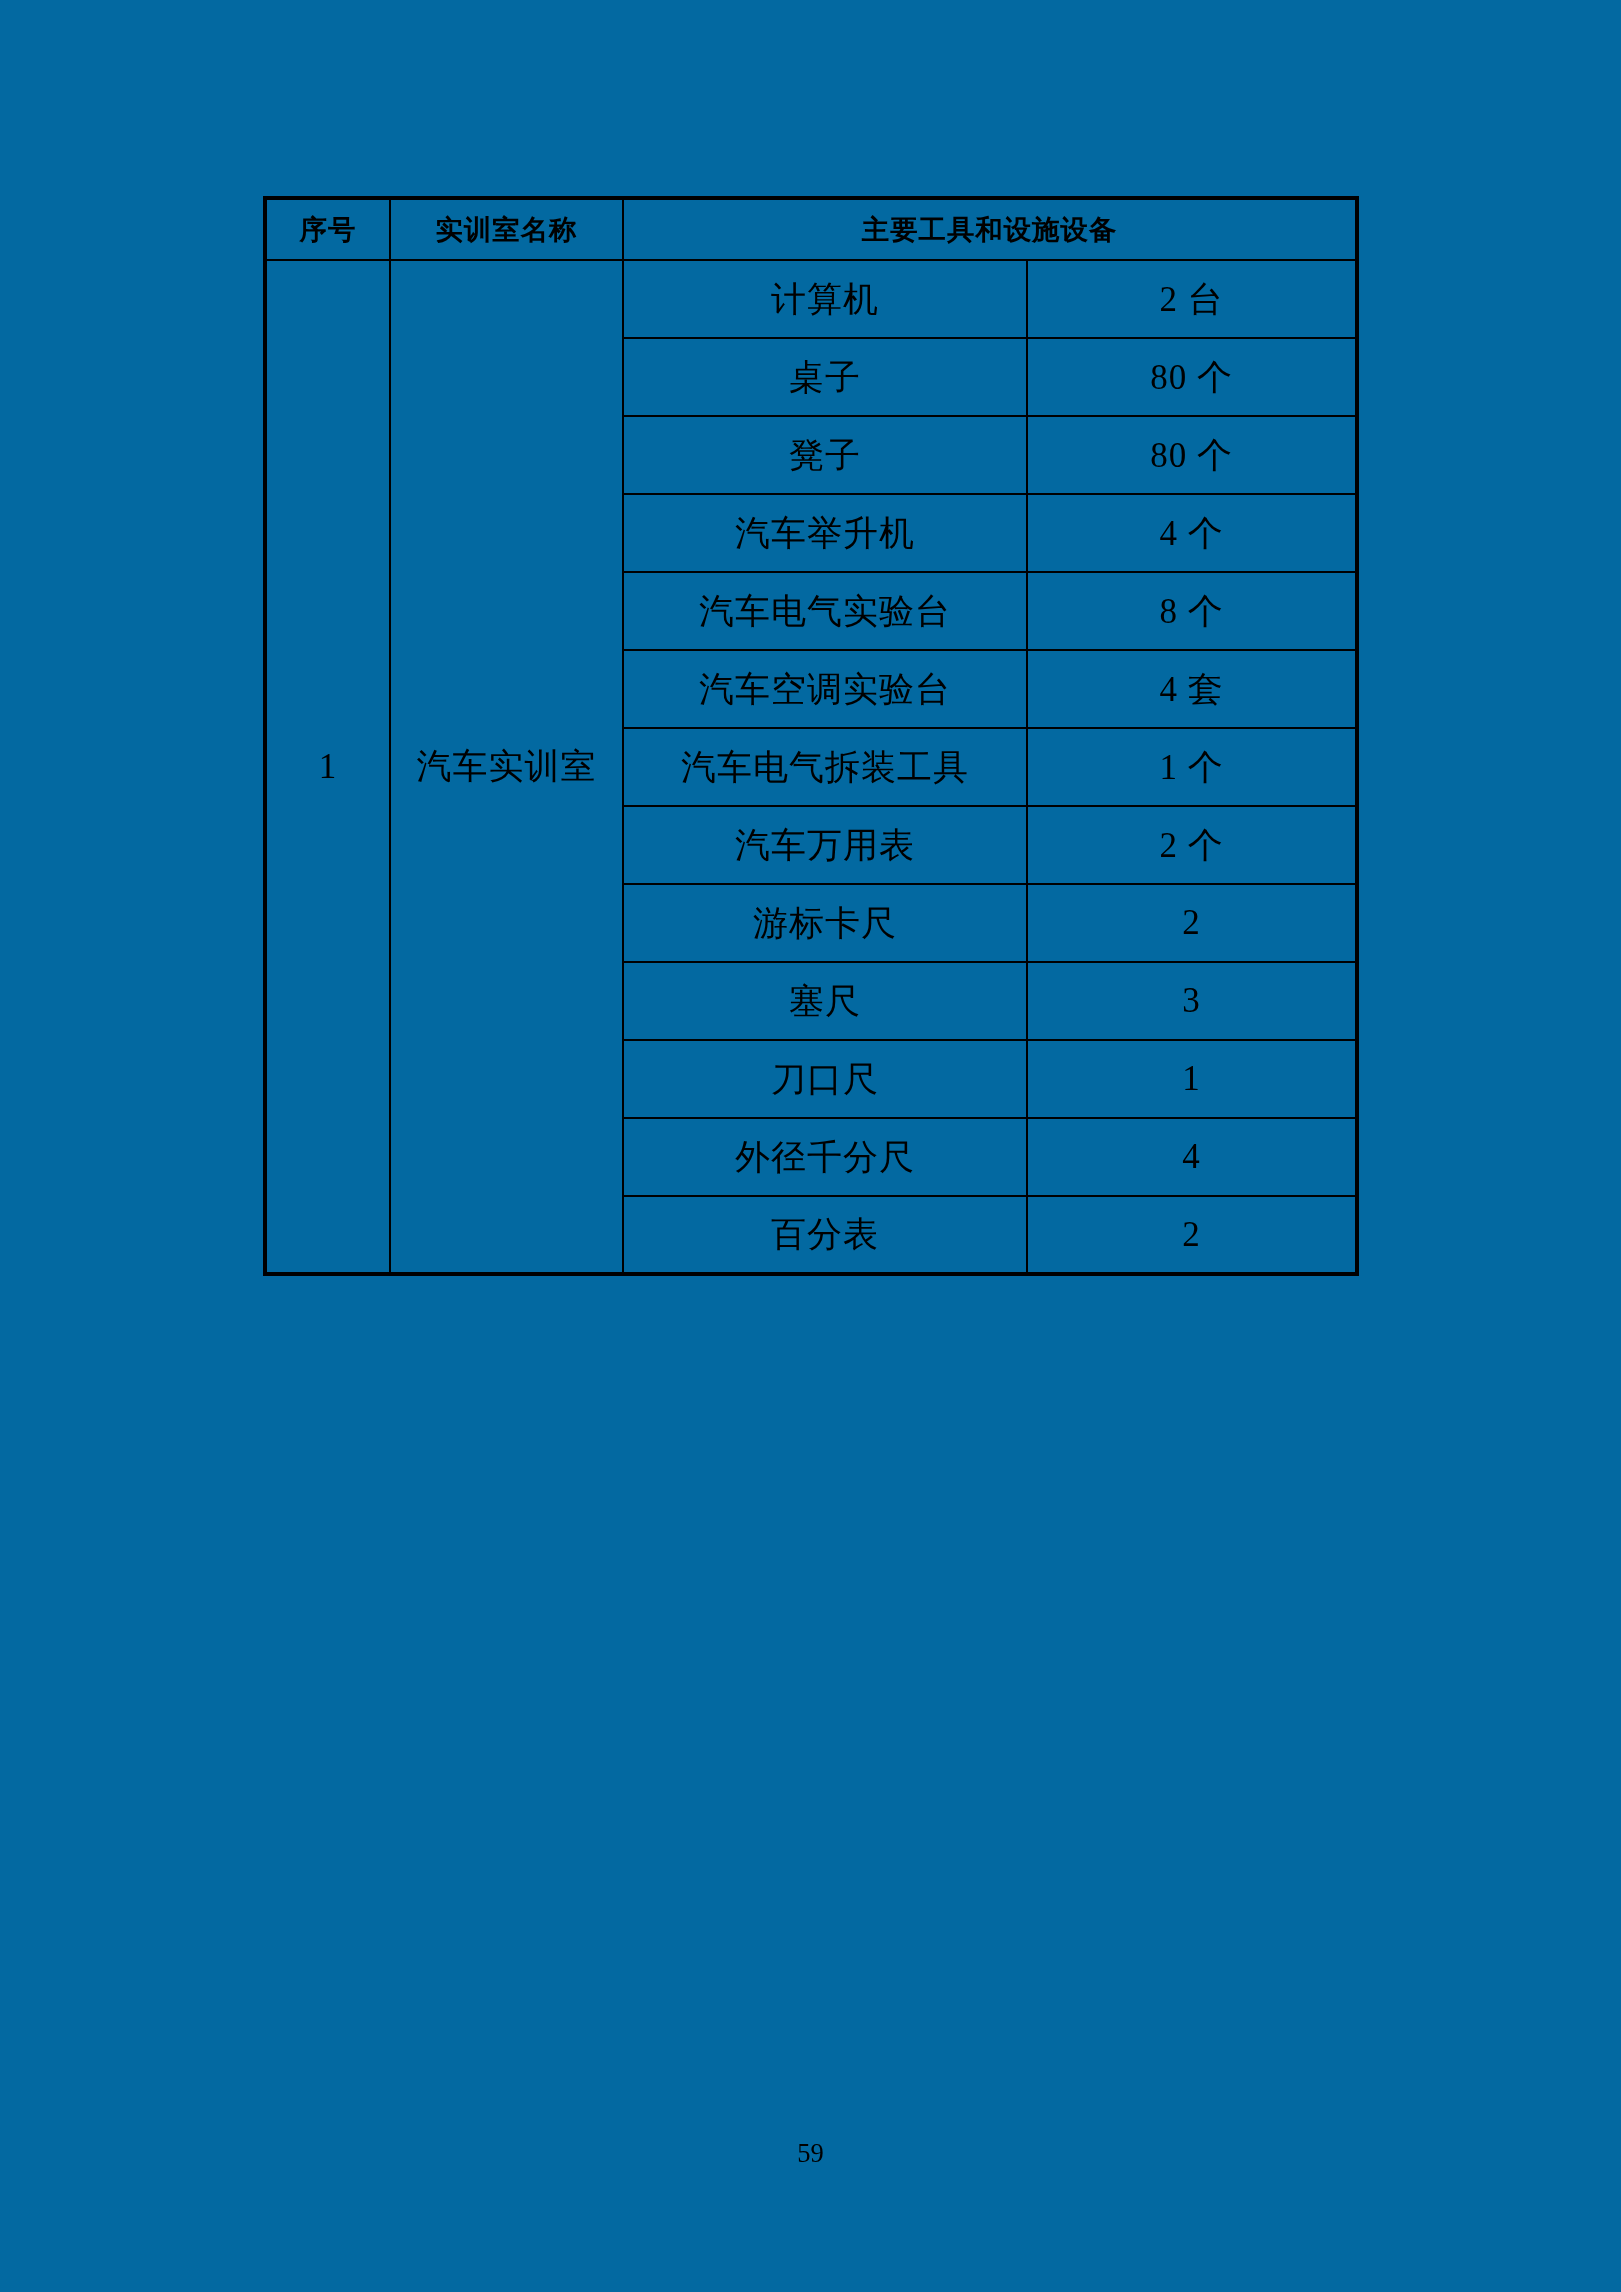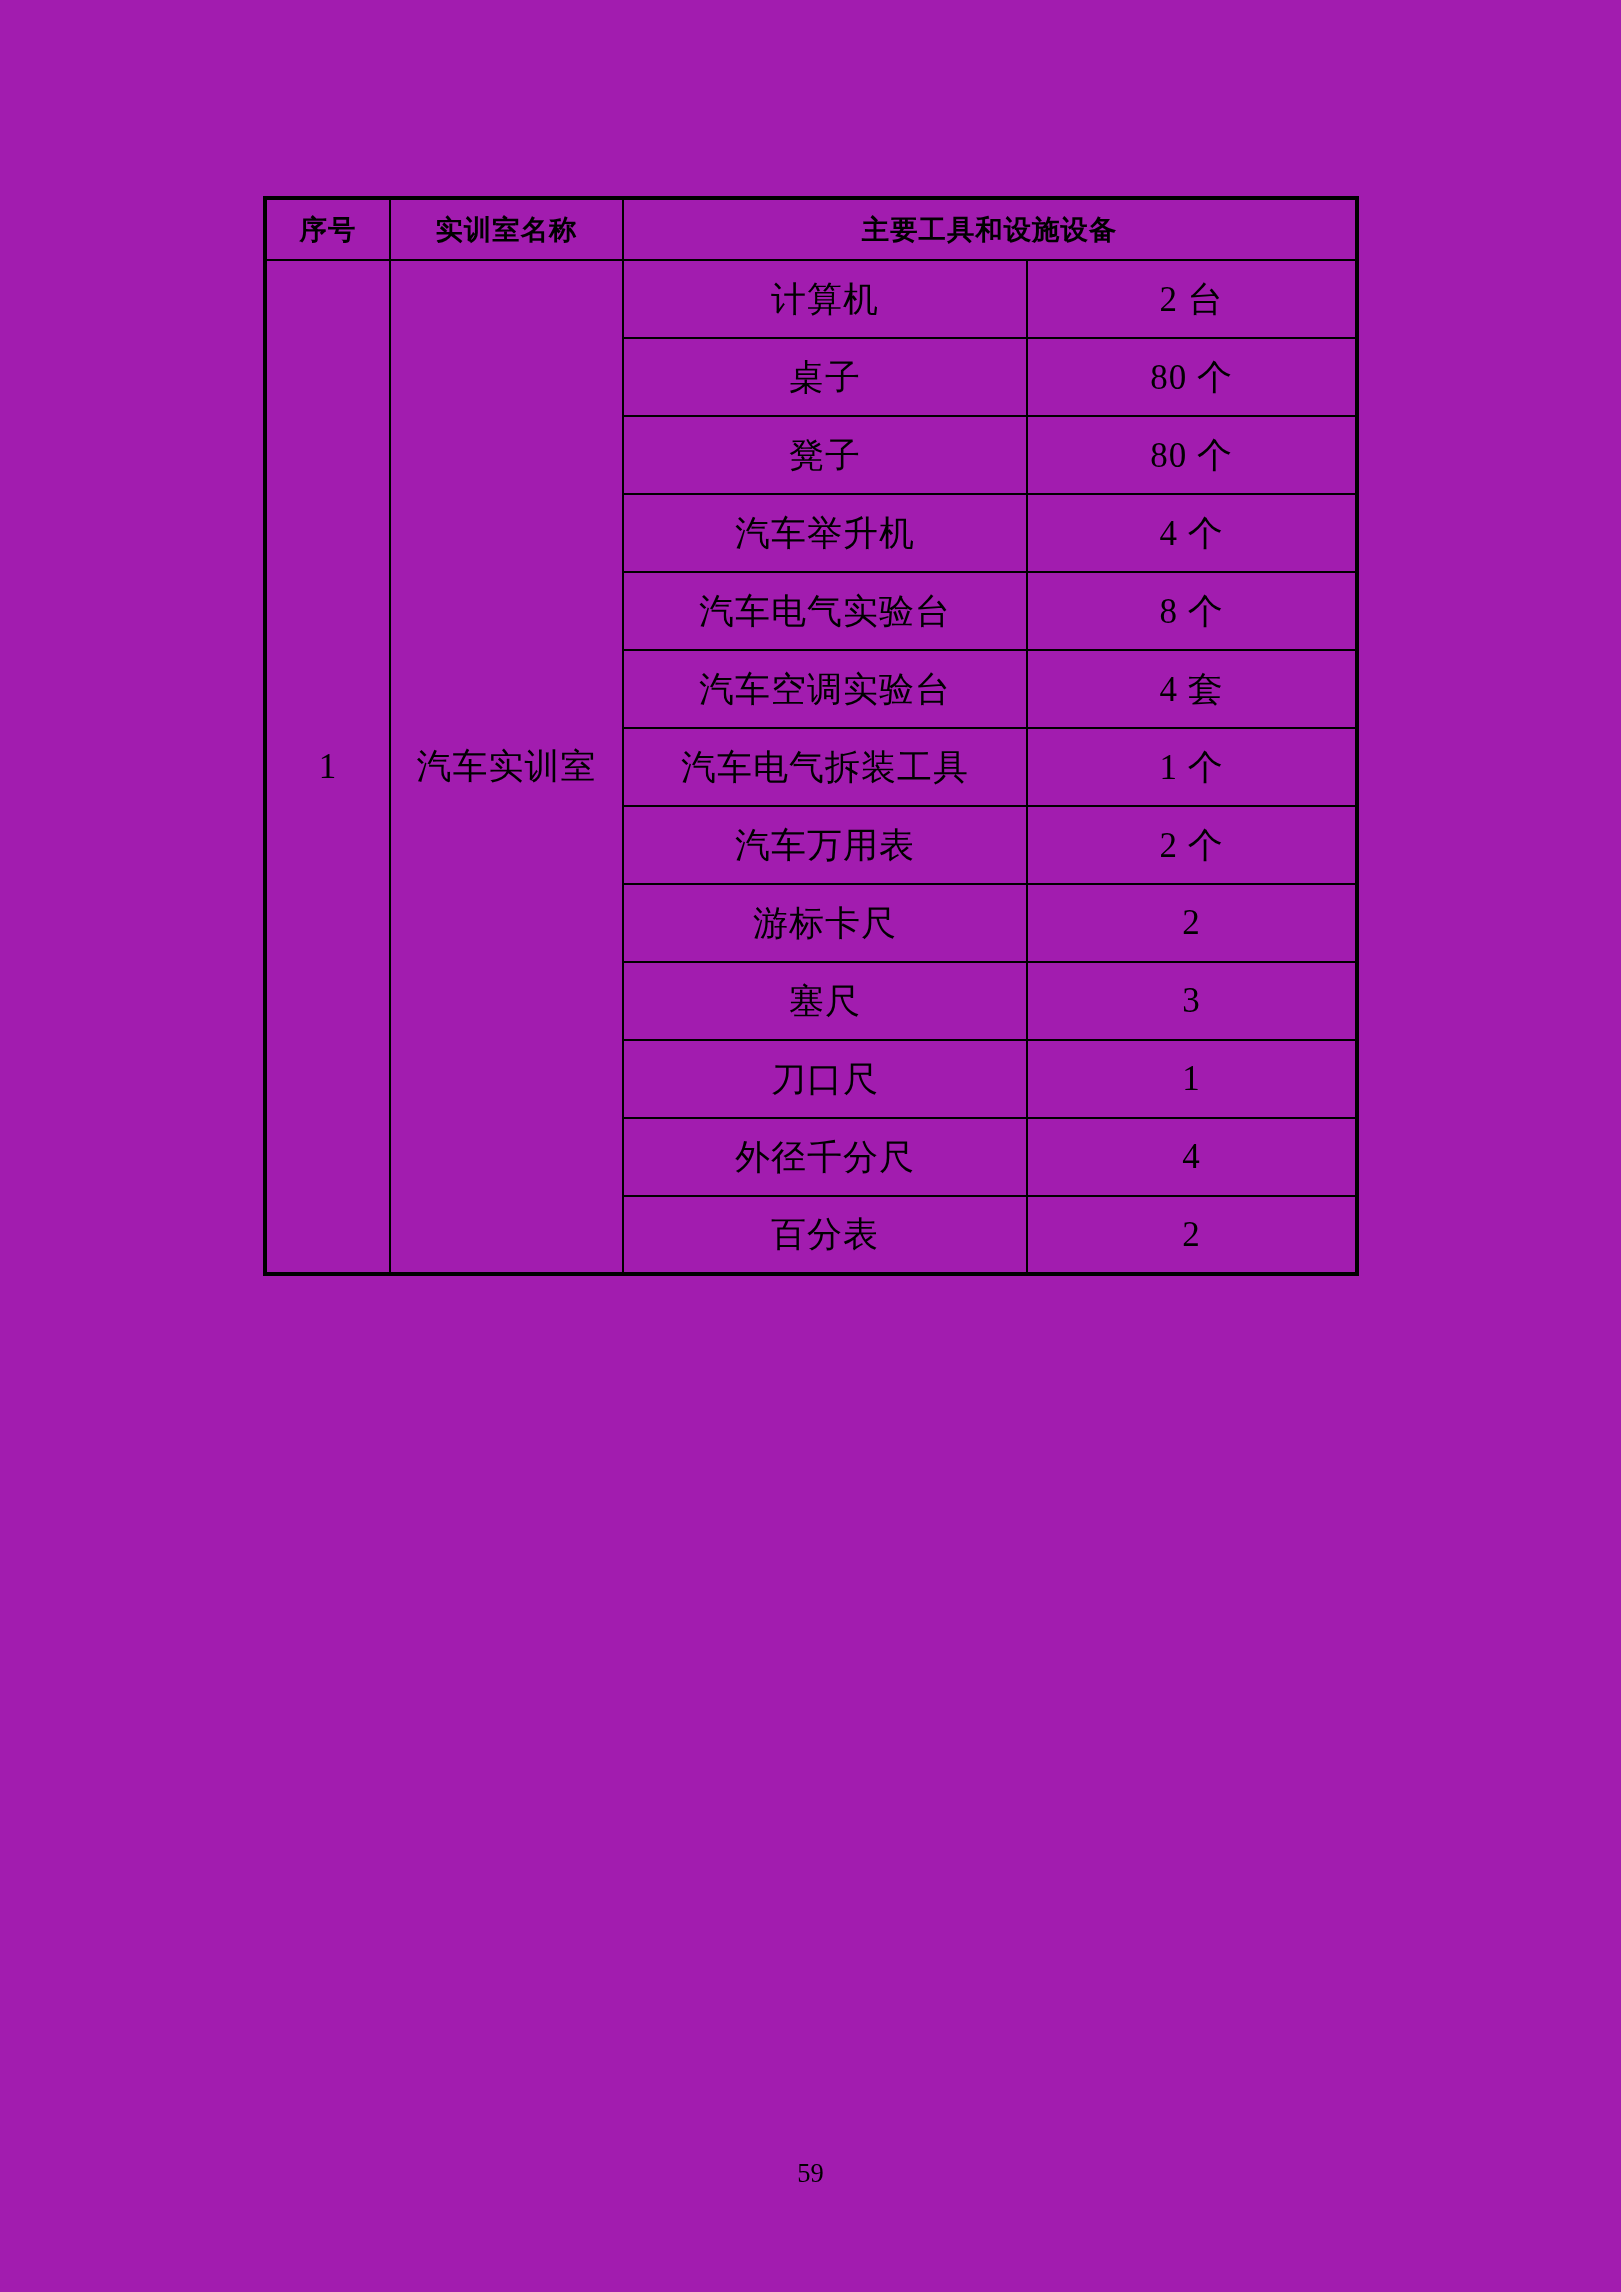--- a/index.html
+++ b/index.html
@@ -7,21 +7,21 @@
     width: 1621px;
     height: 2293px;
     background: #ffffff;
     position: relative;
     font-family: "Liberation Serif", serif;
     color: #000000;
   }
   .page {
     position: absolute;
     inset: 0;
-    background: #a21caf;
+    background: #0369a1;
   }
   table.equip-table {
     position: absolute;
     left: 263px;
     top: 196px;
     width: 1093px;
     border-collapse: collapse;
     table-layout: fixed;
     border: 4.9px solid #000000;
   }
@@ -54,21 +54,20 @@
     padding-top: 0;
   }
   .page-number {
     position: absolute;
     top: 2138px;
     left: 0;
     width: 100%;
     text-align: center;
     font-size: 26.5px;
     font-family: "Liberation Serif", serif;
-    margin-top: 20px;
   }
 </style>
 </head>
 <body>
 
 <div class="page">
 
   <table class="equip-table">
     <colgroup>
       <col style="width:125px">

